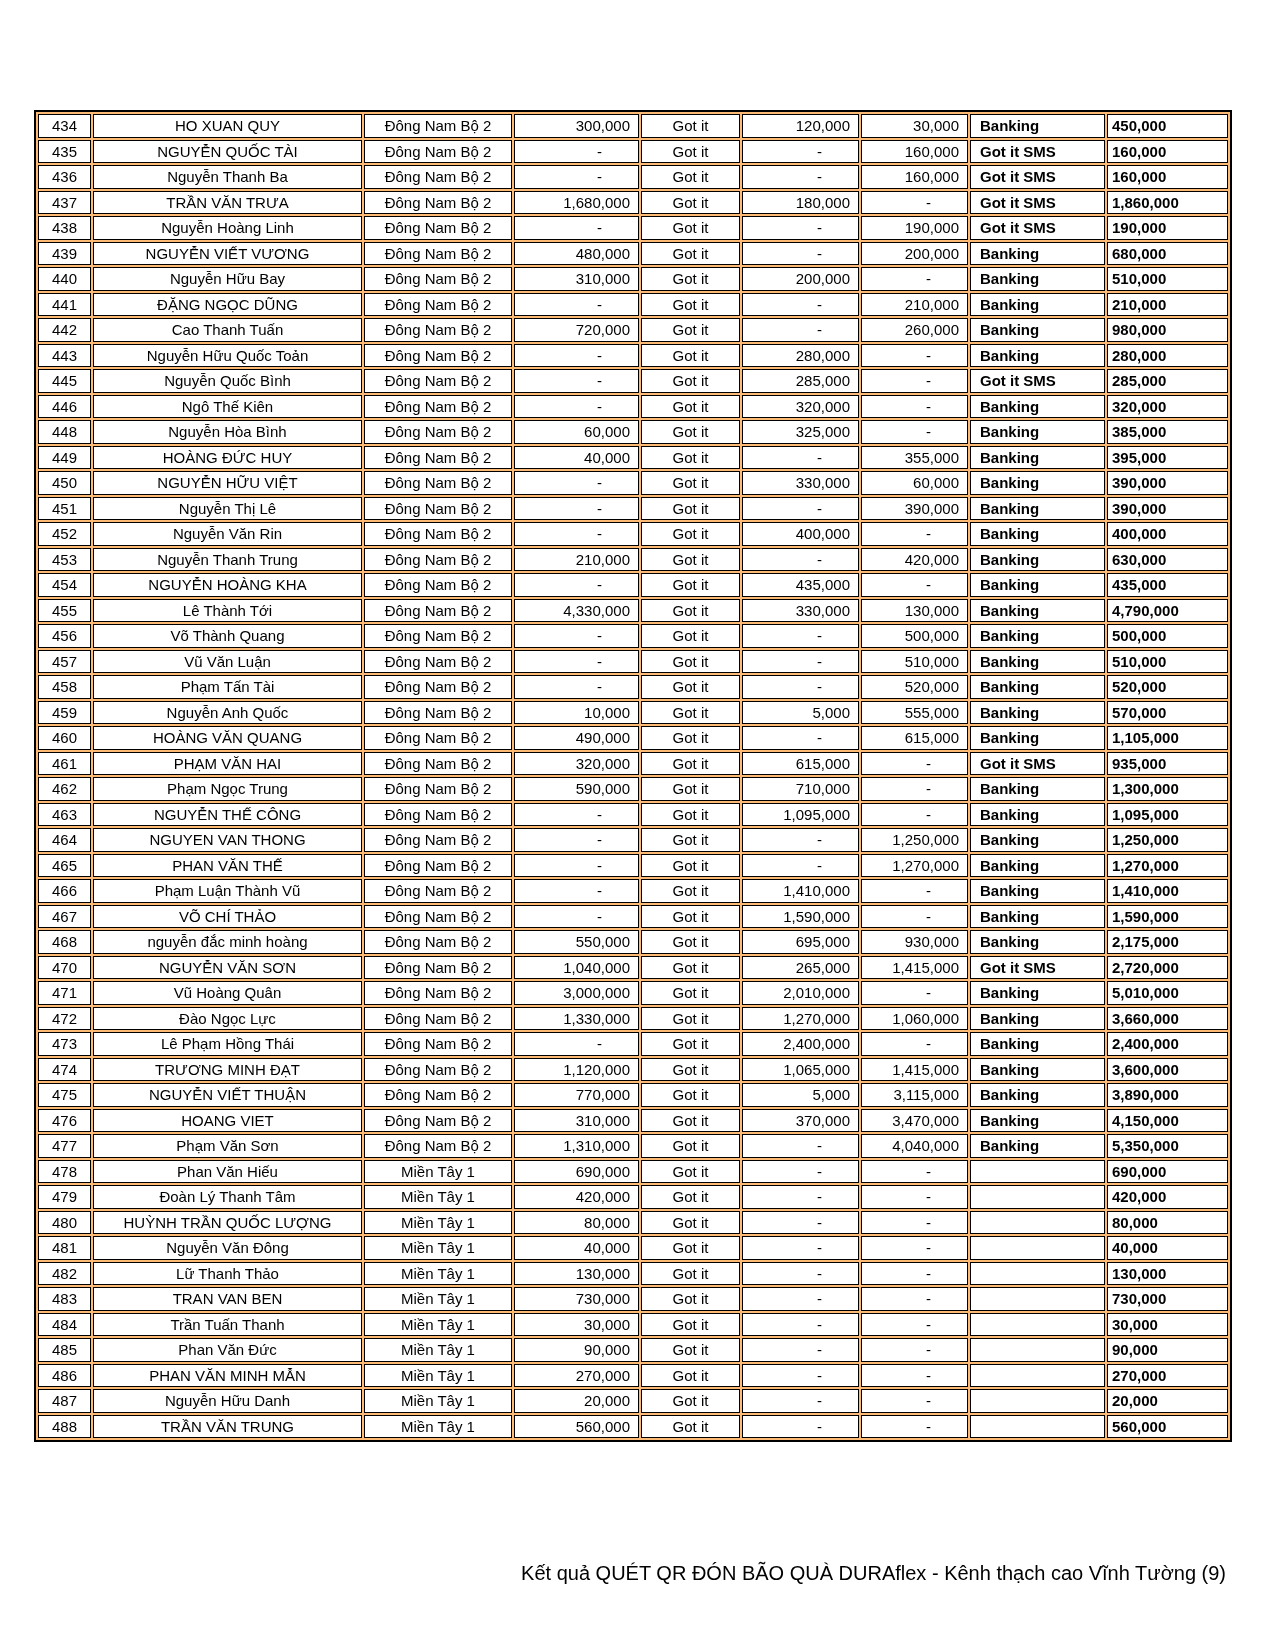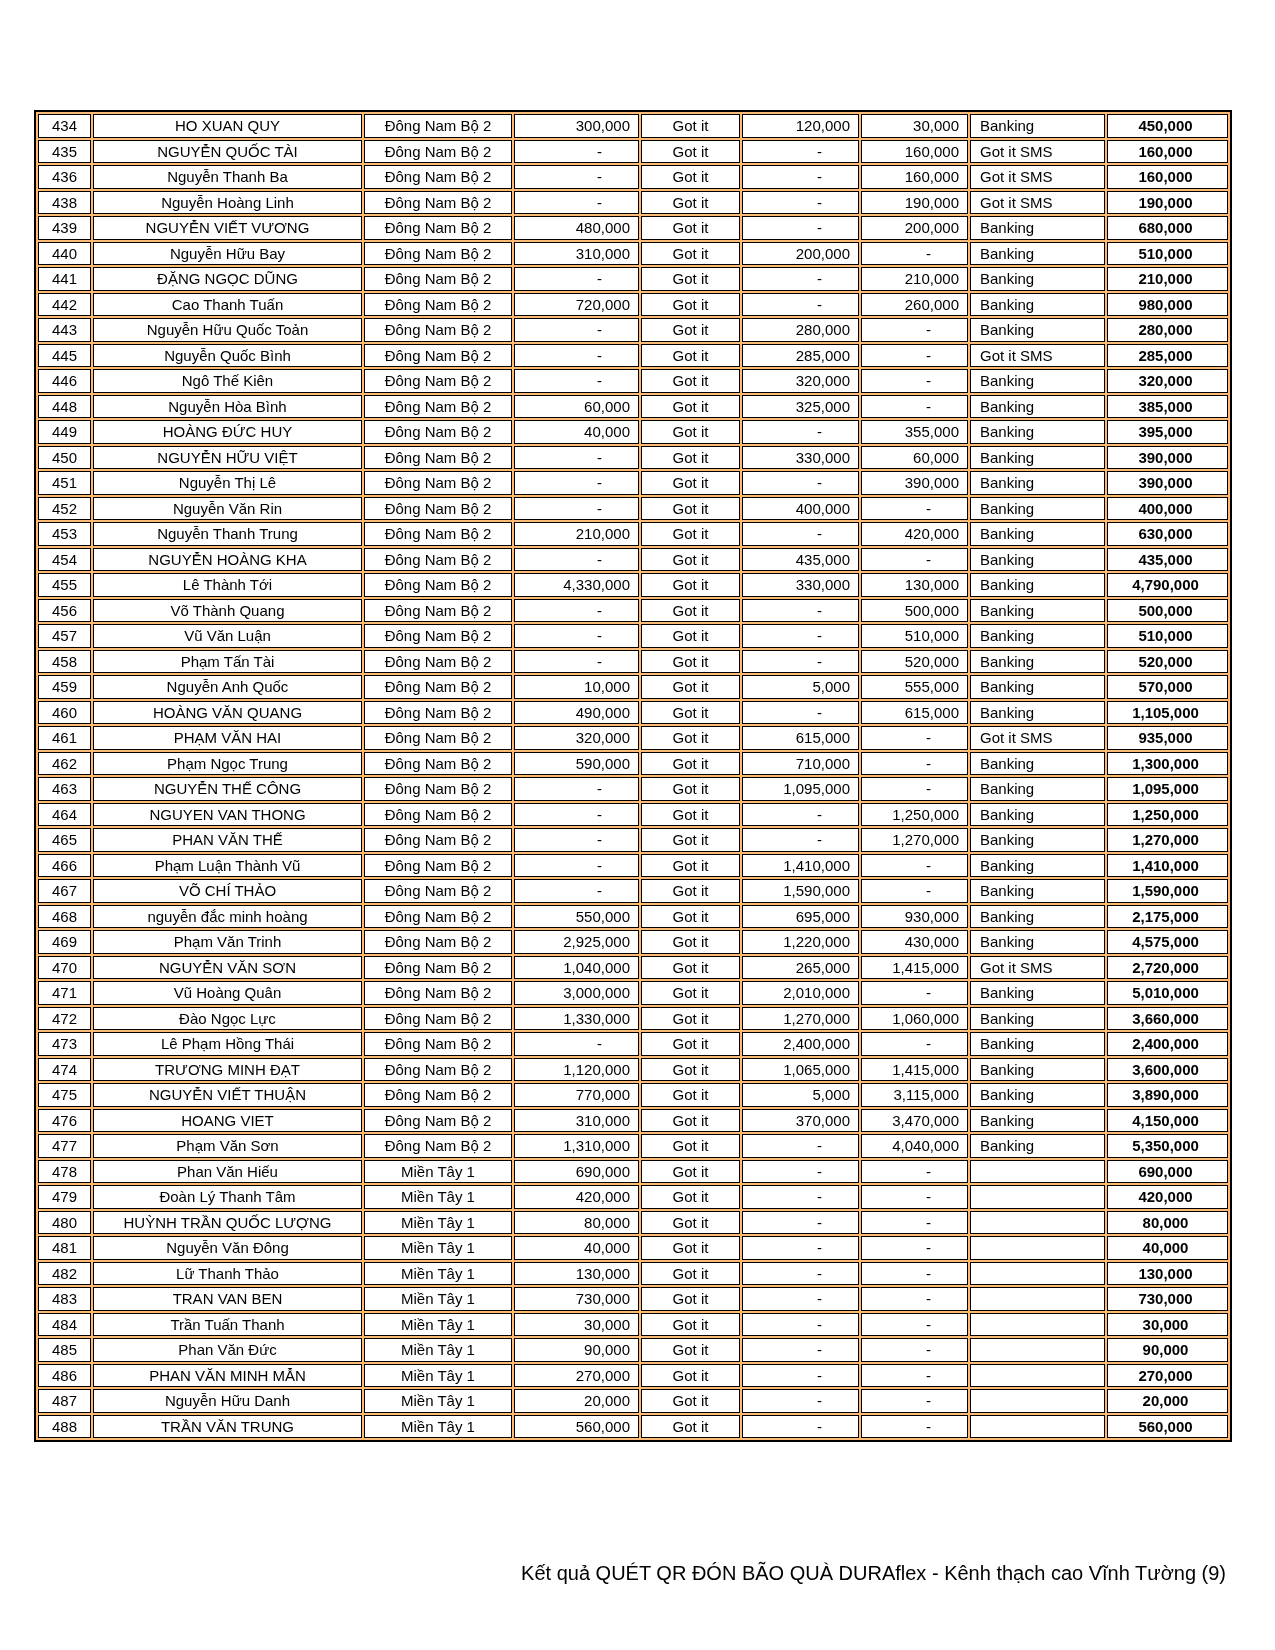--- a/index.html
+++ b/index.html
@@ -30,22 +30,22 @@
     line-height: 1;
     padding: 0 4px;
     overflow: hidden;
     white-space: nowrap;
     vertical-align: middle;
     background: #fff;
   }
   td.c-center { text-align: center; }
   td.c-num    { text-align: right; padding-right: 8px; }
   td.c-num.dash { padding-right: 36px; }
-  td.c-method { text-align: left; padding-left: 9px; }
-  td.c-total  { text-align: center; padding-right: 8px; font-weight: bold; }
+  td.c-method { text-align: left; padding-left: 9px; font-weight: bold; }
+  td.c-total  { text-align: left; padding-right: 8px; font-weight: bold; }
   .footer {
     position: absolute;
     top: 1562px;
     right: 49px;
     font-size: 20px;
     white-space: nowrap;
   }
 </style>
 </head>
 <body>
@@ -92,20 +92,31 @@
           <td class="c-center">Nguyễn Thanh  Ba</td>
           <td class="c-center">Đông Nam Bộ 2</td>
           <td class="c-num dash">-</td>
           <td class="c-center">Got it</td>
           <td class="c-num dash">-</td>
           <td class="c-num">160,000</td>
           <td class="c-method">Got it SMS</td>
           <td class="c-total">160,000</td>
         </tr>
         <tr>
+          <td class="c-center">437</td>
+          <td class="c-center">TRẦN VĂN TRƯA</td>
+          <td class="c-center">Đông Nam Bộ 2</td>
+          <td class="c-num">1,680,000</td>
+          <td class="c-center">Got it</td>
+          <td class="c-num">180,000</td>
+          <td class="c-num dash">-</td>
+          <td class="c-method">Got it SMS</td>
+          <td class="c-total">1,860,000</td>
+        </tr>
+        <tr>
           <td class="c-center">438</td>
           <td class="c-center">Nguyễn Hoàng Linh</td>
           <td class="c-center">Đông Nam Bộ 2</td>
           <td class="c-num dash">-</td>
           <td class="c-center">Got it</td>
           <td class="c-num dash">-</td>
           <td class="c-num">190,000</td>
           <td class="c-method">Got it SMS</td>
           <td class="c-total">190,000</td>
         </tr>
@@ -409,31 +420,20 @@
         <tr>
           <td class="c-center">468</td>
           <td class="c-center">nguyễn đắc minh hoàng</td>
           <td class="c-center">Đông Nam Bộ 2</td>
           <td class="c-num">550,000</td>
           <td class="c-center">Got it</td>
           <td class="c-num">695,000</td>
           <td class="c-num">930,000</td>
           <td class="c-method">Banking</td>
           <td class="c-total">2,175,000</td>
-        </tr>
-        <tr>
-          <td class="c-center">469</td>
-          <td class="c-center">Phạm Văn Trinh</td>
-          <td class="c-center">Đông Nam Bộ 2</td>
-          <td class="c-num">2,925,000</td>
-          <td class="c-center">Got it</td>
-          <td class="c-num">1,220,000</td>
-          <td class="c-num">430,000</td>
-          <td class="c-method">Banking</td>
-          <td class="c-total">4,575,000</td>
         </tr>
         <tr>
           <td class="c-center">470</td>
           <td class="c-center">NGUYỄN VĂN SƠN</td>
           <td class="c-center">Đông Nam Bộ 2</td>
           <td class="c-num">1,040,000</td>
           <td class="c-center">Got it</td>
           <td class="c-num">265,000</td>
           <td class="c-num">1,415,000</td>
           <td class="c-method">Got it SMS</td>

